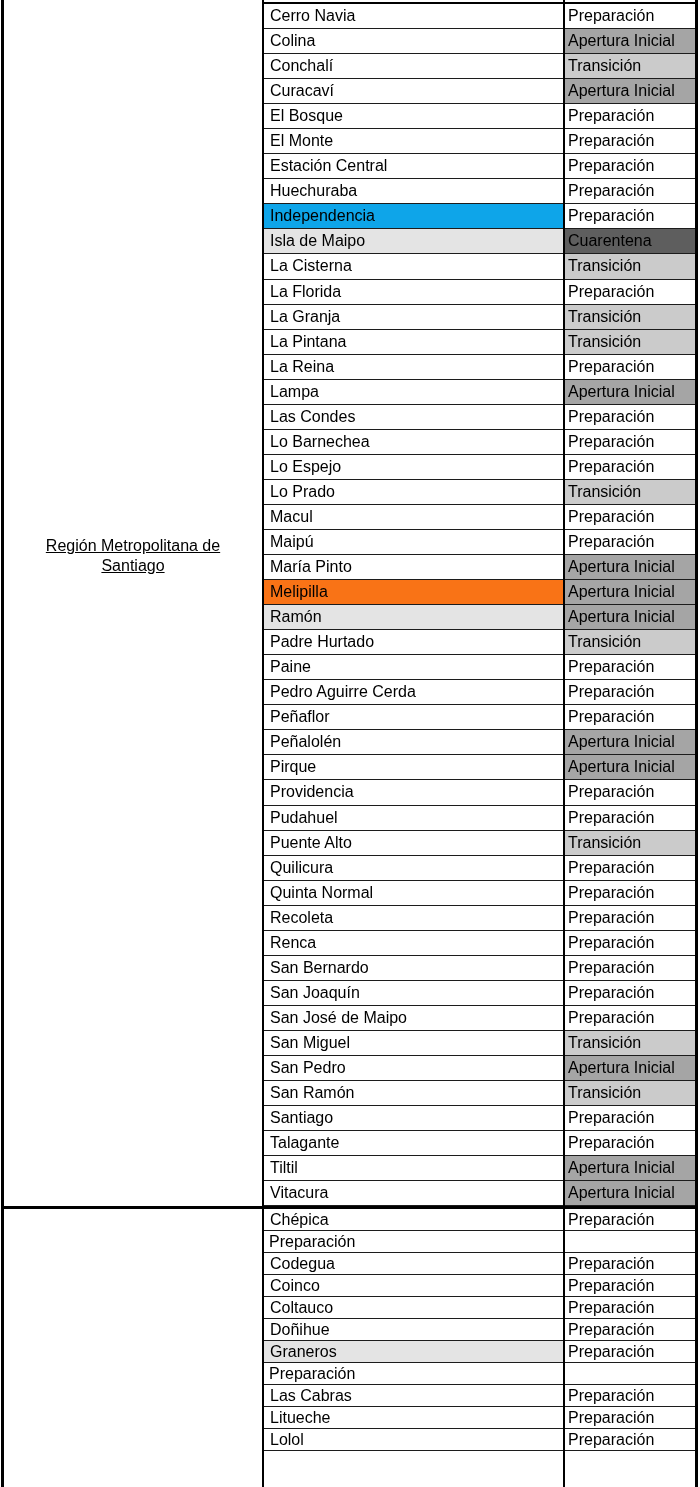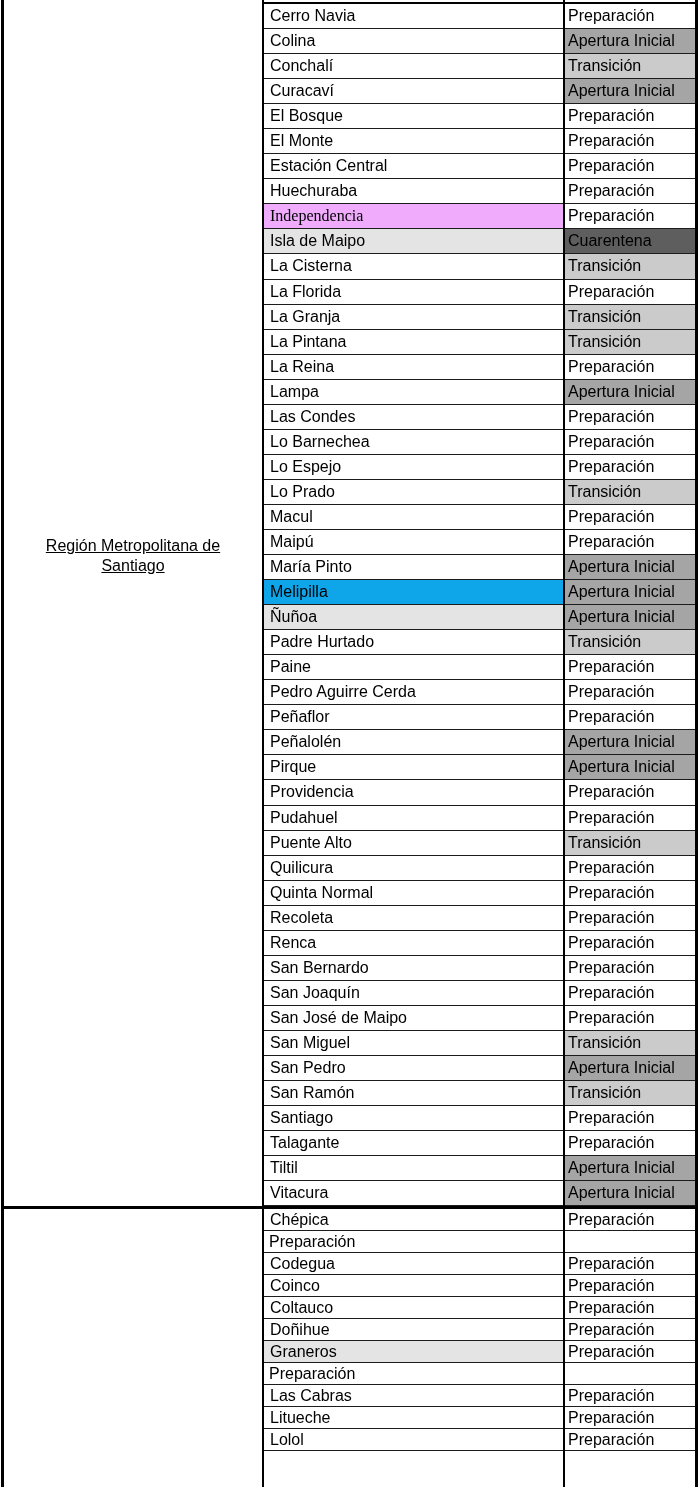--- a/index.html
+++ b/index.html
@@ -106,21 +106,21 @@
       <div class="cell name">Estación Central</div>
       <div class="cell status" style="background: rgb(255, 255, 255);">Preparación</div>
     </div>
 
     <div class="row">
       <div class="cell name">Huechuraba</div>
       <div class="cell status" style="background: rgb(255, 255, 255);">Preparación</div>
     </div>
 
     <div class="row">
-      <div class="cell name" style="background: #f0abfc; font-family: Liberation Serif, serif;">Independencia</div>
+      <div class="cell name" style="background: #0ea5e9;">Independencia</div>
       <div class="cell status" style="background: rgb(255, 255, 255);">Preparación</div>
     </div>
 
     <div class="row">
       <div class="cell name" style="background: rgb(228, 228, 228);">Isla de Maipo</div>
       <div class="cell status" style="background: rgb(94, 94, 94);">Cuarentena</div>
     </div>
 
     <div class="row">
       <div class="cell name">La Cisterna</div>
@@ -181,26 +181,26 @@
       <div class="cell name">Maipú</div>
       <div class="cell status" style="background: rgb(255, 255, 255);">Preparación</div>
     </div>
 
     <div class="row">
       <div class="cell name">María Pinto</div>
       <div class="cell status" style="background: rgb(165, 165, 165);">Apertura Inicial</div>
     </div>
 
     <div class="row">
-      <div class="cell name" style="background: #0ea5e9;">Melipilla</div>
-      <div class="cell status" style="background: rgb(165, 165, 165);">Apertura Inicial</div>
-    </div>
-
-    <div class="row">
-      <div class="cell name" style="background: rgb(228, 228, 228);">Ñuñoa</div>
+      <div class="cell name" style="background: #f97316;">Melipilla</div>
+      <div class="cell status" style="background: rgb(165, 165, 165);">Apertura Inicial</div>
+    </div>
+
+    <div class="row">
+      <div class="cell name" style="background: rgb(228, 228, 228);">Ramón</div>
       <div class="cell status" style="background: rgb(165, 165, 165);">Apertura Inicial</div>
     </div>
 
     <div class="row">
       <div class="cell name">Padre Hurtado</div>
       <div class="cell status" style="background: rgb(203, 203, 203);">Transición</div>
     </div>
 
     <div class="row">
       <div class="cell name">Paine</div>

